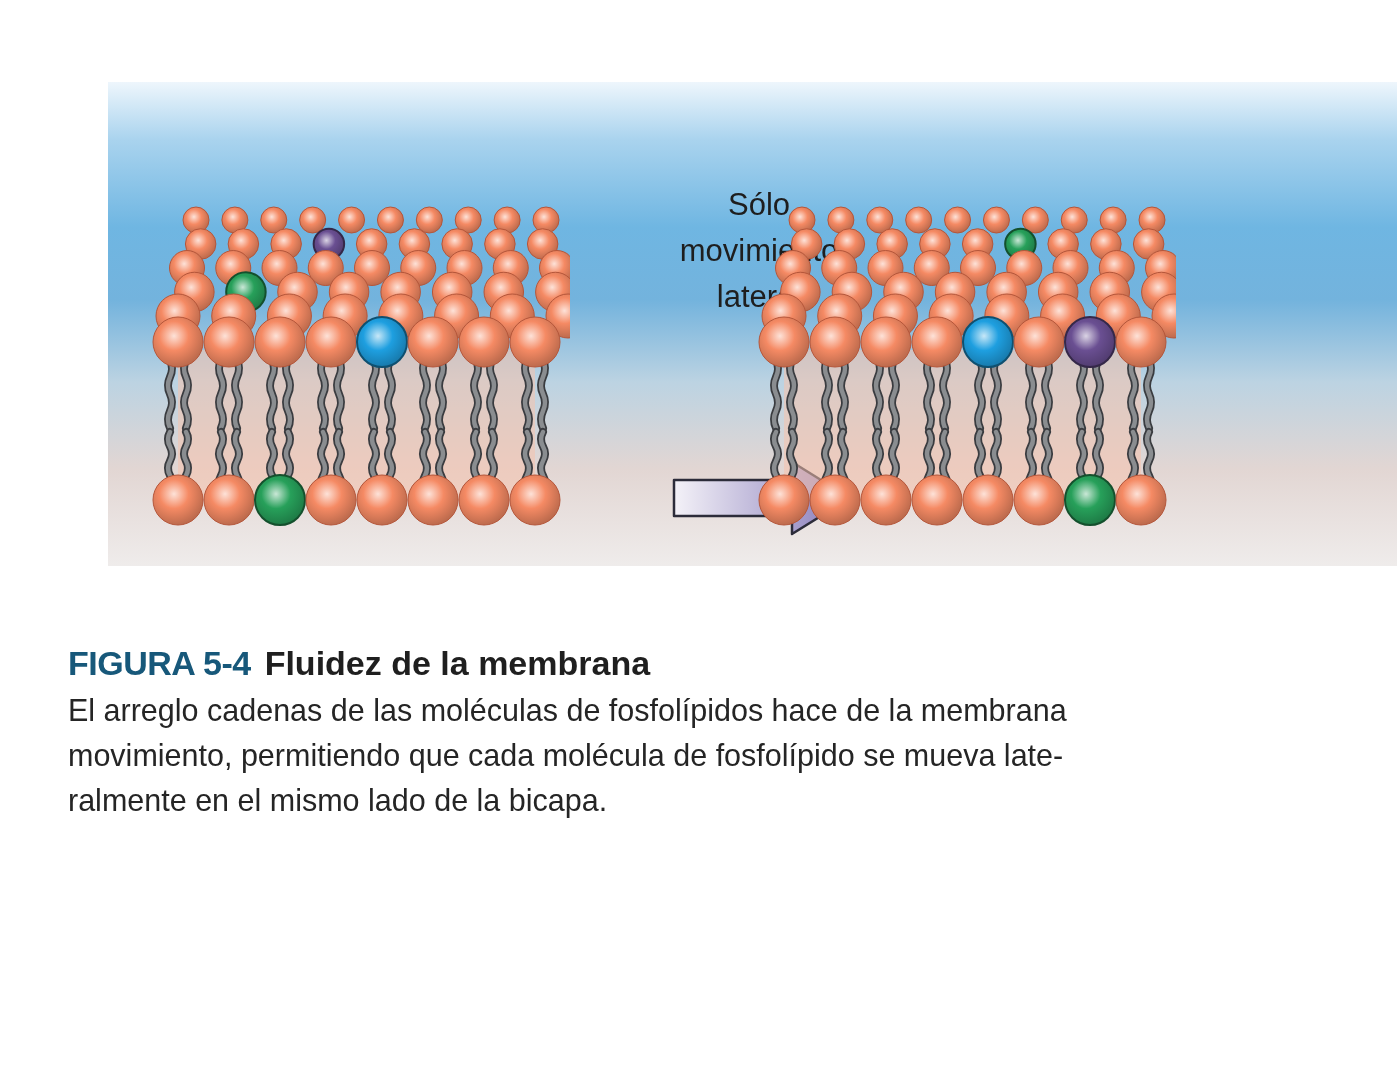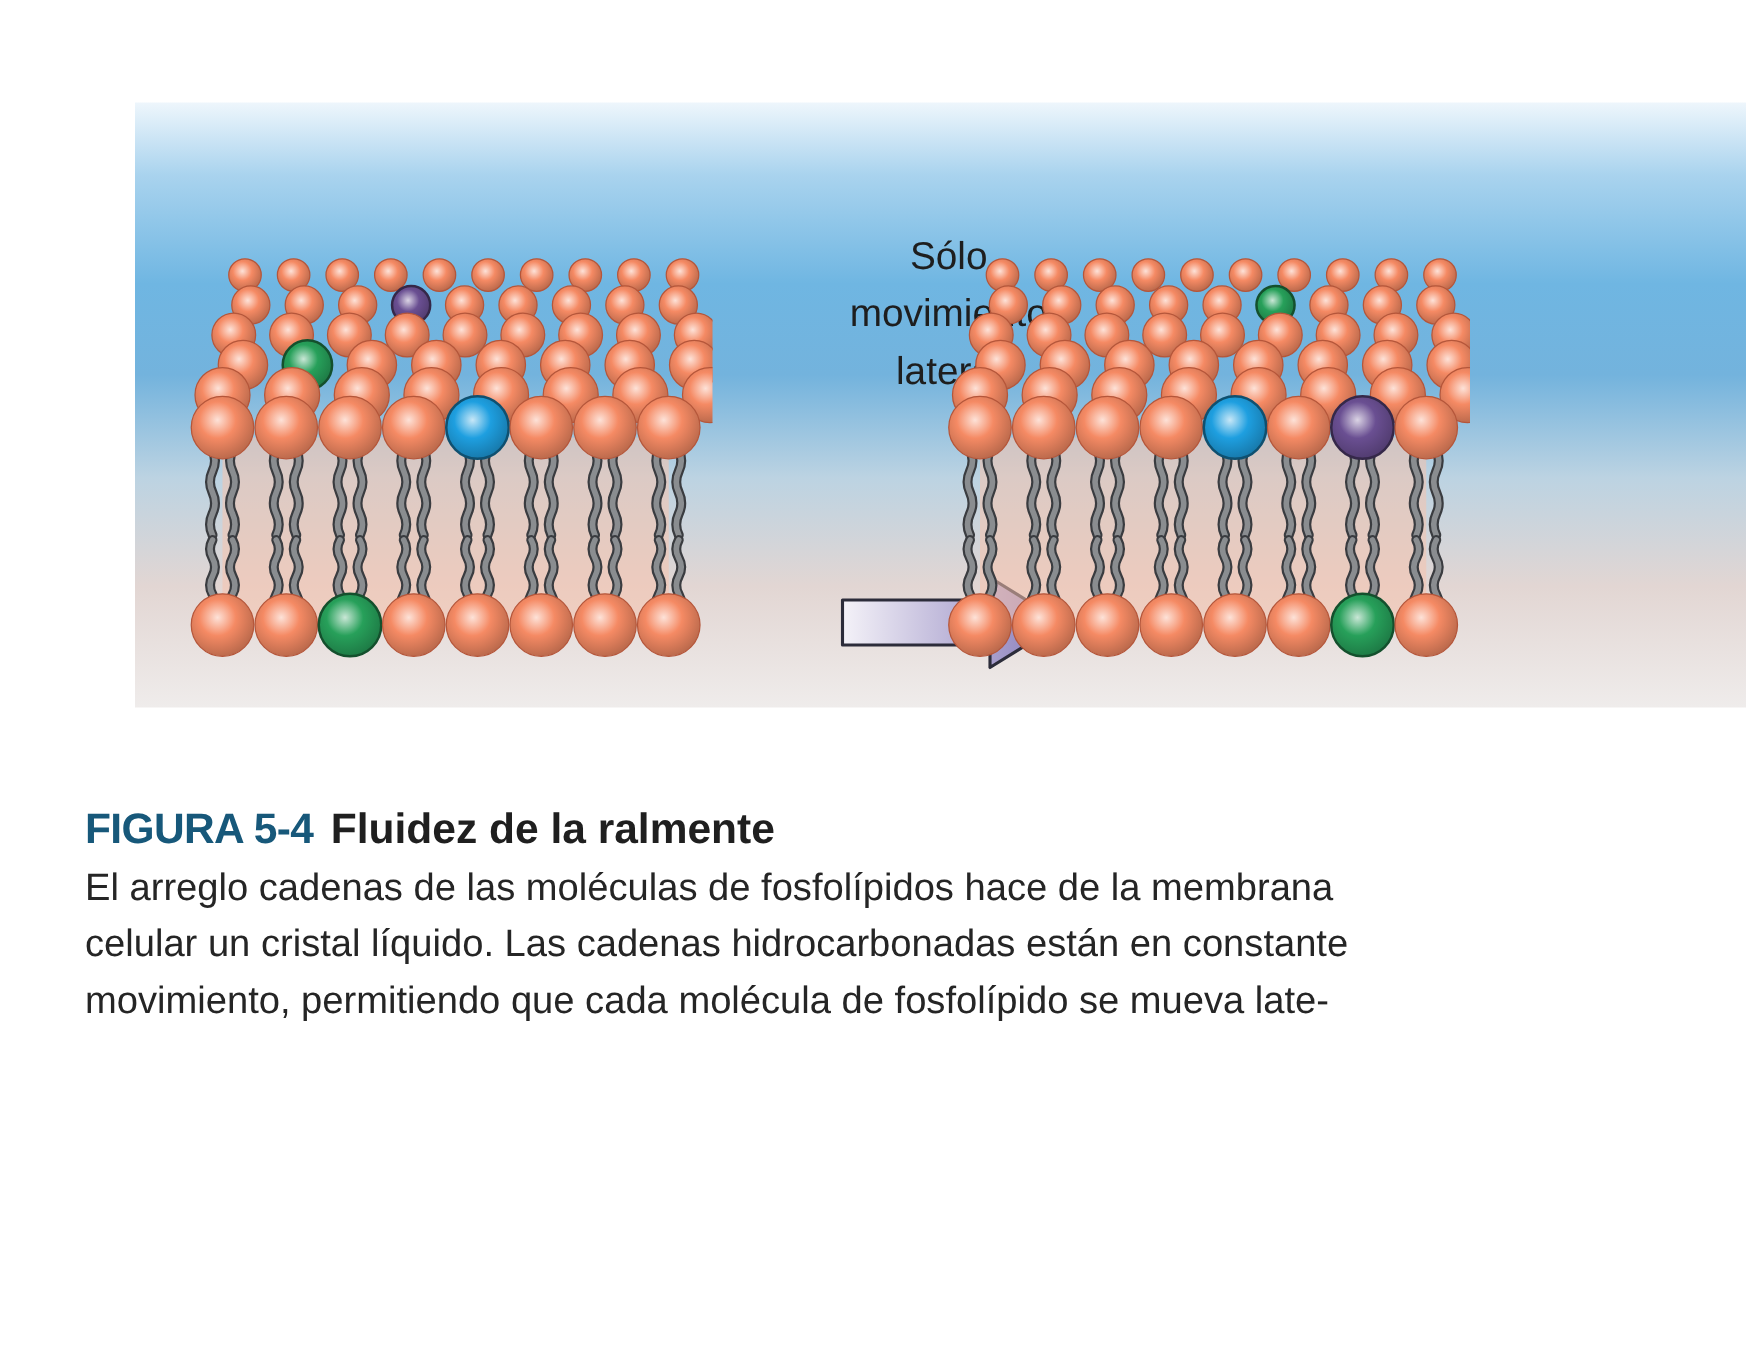--- a/index.html
+++ b/index.html
@@ -901,20 +901,20 @@
       <circle cx="181" cy="300" r="25" fill="url(#g115)" stroke="#b5563a" stroke-width="1"></circle>
       <circle cx="232" cy="300" r="25" fill="url(#g116)" stroke="#b5563a" stroke-width="1"></circle>
       <circle cx="283" cy="300" r="25" fill="url(#g117)" stroke="#b5563a" stroke-width="1"></circle>
       <circle cx="334" cy="300" r="25" fill="url(#g118)" stroke="#14502d" stroke-width="2"></circle>
       <circle cx="385" cy="300" r="25" fill="url(#g119)" stroke="#b5563a" stroke-width="1"></circle>
     </svg>
 </div>
 
 <div id="caption">
   <div id="caption-title">
-    <span id="caption-number">FIGURA 5-4</span><span id="caption-heading">Fluidez de la ralmente</span>
+    <span id="caption-number">FIGURA 5-4</span><span id="caption-heading">Fluidez de la membrana</span>
   </div>
   <div id="caption-body">
     <span class="caption-line">El arreglo cadenas de las moléculas de fosfolípidos hace de la membrana</span>
-    <span class="caption-line">celular un cristal líquido. Las cadenas hidrocarbonadas están en constante</span>
     <span class="caption-line">movimiento, permitiendo que cada molécula de fosfolípido se mueva late-</span>
+    <span class="caption-line">ralmente en el mismo lado de la bicapa.</span>
   </div>
 </div>
 
 </body></html>

